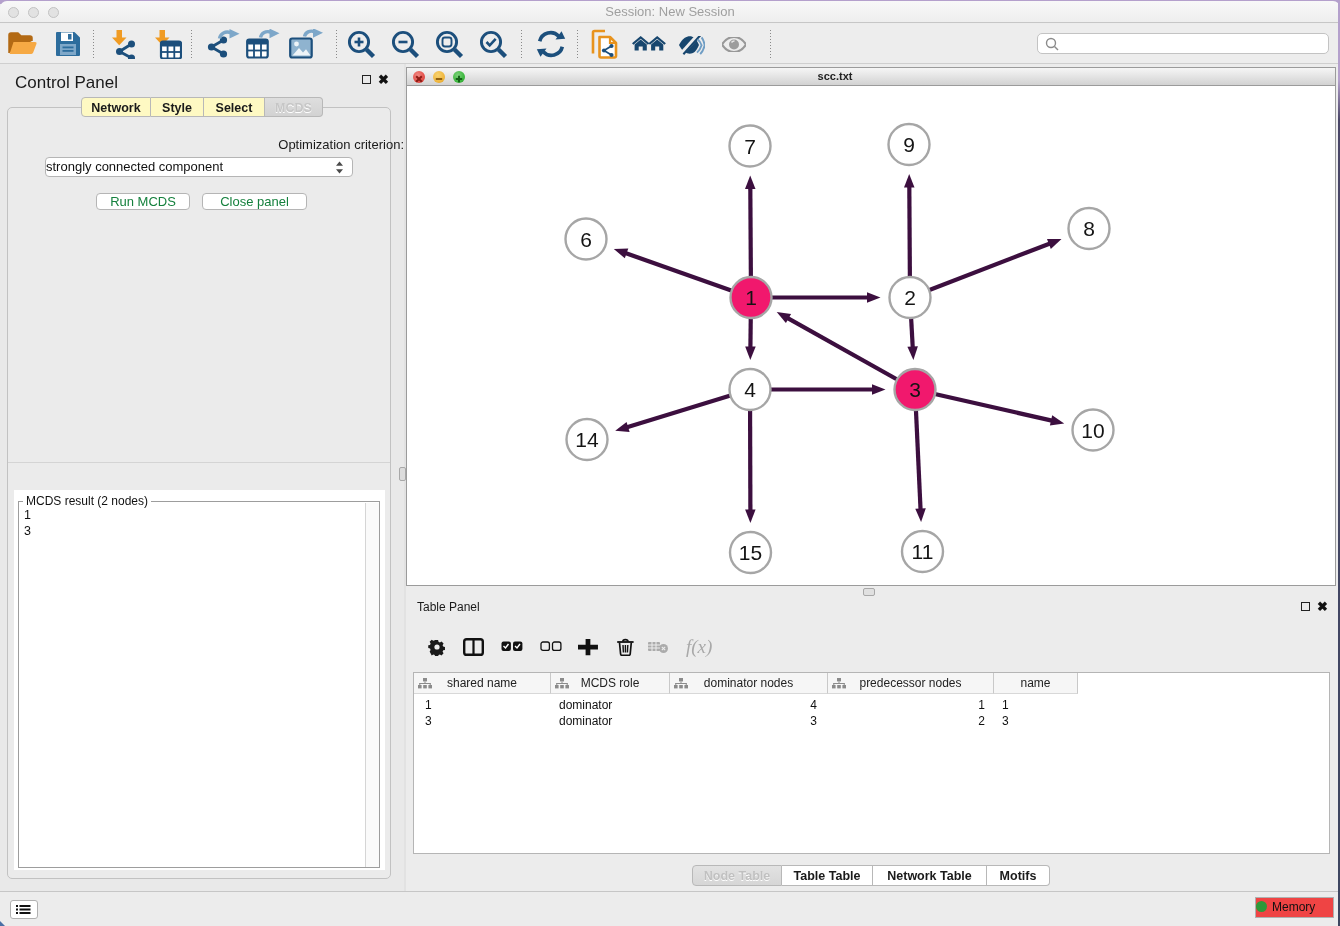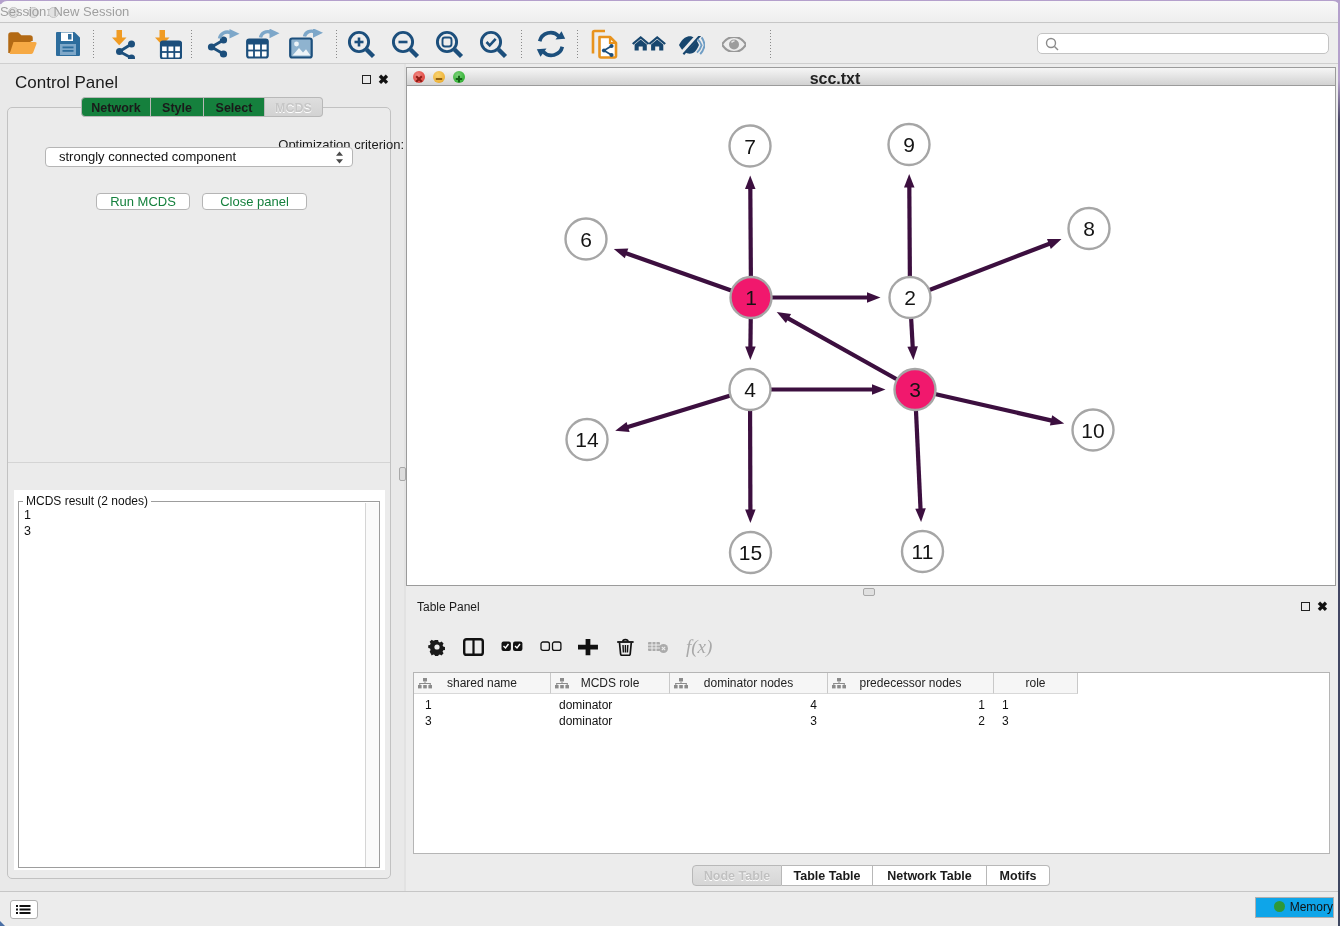--- a/index.html
+++ b/index.html
@@ -1,58 +1,58 @@
 <!DOCTYPE html>
 <html><head><meta charset="utf-8"><style>
 *{margin:0;padding:0;box-sizing:border-box}
 html,body{width:1340px;height:926px;overflow:hidden}
 body{font-family:"Liberation Sans",sans-serif;background:#ececec;position:relative}
 .abs{position:absolute}
 
 #deskstrip{left:0;top:0;width:1340px;height:4px;background:#b4a0cc}
 #titlebar{left:0;top:1px;width:1340px;height:22px;background:linear-gradient(#f8f8f8,#eeeeee);border-radius:7px 7px 0 0;border-bottom:1px solid #c6c6c6}
 .tl{position:absolute;top:7px;width:11px;height:11px;border-radius:50%;background:#e2e2e2;border:1px solid #c3c3c3}
-#wtitle{left:0;top:4px;width:1340px;font-size:13px;color:#9f9f9f}
+#wtitle{left:0;top:4px;width:1340px;text-align:center;font-size:13px;color:#9f9f9f}
 #toolbar{left:0;top:24px;width:1340px;height:40px;background:#ededed;border-bottom:1px solid #cfcfcf}
 .vsep{position:absolute;top:30px;height:28px;width:1px;background-image:repeating-linear-gradient(#8a8a8a 0 1px,transparent 1px 3px)}
 #searchbox{left:1037px;top:33px;width:292px;height:21px;background:#fff;border:1px solid #c3c3c3;border-radius:5px}
 
 #leftpanel{left:0;top:64px;width:404px;height:827px;background:#e9e9e9}
 #cphead{left:15px;top:73px;font-size:17px;color:#1a1a1a}
 .flico{position:absolute;width:9px;height:9px;border:1.5px solid #222}
 .xico{position:absolute;font-size:13px;color:#111;font-weight:bold;line-height:10px}
 #tabpane{left:7px;top:107px;width:384px;height:772px;background:#ebebeb;border:1px solid #c2c2c2;border-radius:5px}
-.tab{position:absolute;top:97px;height:20px;line-height:20px;text-align:center;font-size:12.5px;font-weight:bold;color:#1a1a1a;background:#15803d;border:1px solid #b8b8b8;border-left:none}
+.tab{position:absolute;top:97px;height:20px;line-height:20px;text-align:center;font-size:12.5px;font-weight:bold;color:#1a1a1a;background:#fef9c3;border:1px solid #b8b8b8;border-left:none}
 .tabsel{background:linear-gradient(#dedede,#d2d2d2);color:#c6c6c6;text-shadow:0 1px 0 #fff}
 #optlbl{left:0;top:137px;width:404px;text-align:right;font-size:13px;color:#1a1a1a}
-#dropdown{left:45px;top:147px;width:308px;height:20px;background:#fff;border:1px solid #b5b5b5;border-radius:4px;font-size:13px;line-height:18px;padding-left:13px;color:#111}
+#dropdown{left:45px;top:157px;width:308px;height:20px;background:#fff;border:1px solid #b5b5b5;border-radius:4px;font-size:13px;line-height:18px;color:#111}
 .btn{position:absolute;height:17px;background:#fff;border:1px solid #b5b5b5;border-radius:4px;font-size:13px;line-height:15px;text-align:center;color:#15803d}
 #reswhite{left:14px;top:490px;width:371px;height:380px;background:#fff}
 #resborder{left:18px;top:501px;width:362px;height:367px;border:1px solid #9d9d9d}
 #restitle{left:23px;top:494px;background:#fff;padding:0 3px;font-size:12px;color:#111}
 #restext{left:24px;top:507px;font-size:12.5px;color:#111;line-height:16px}
 #resscroll{left:365px;top:503px;width:14px;height:364px;background:#fafafa;border-left:1px solid #d5d5d5}
 #vsplit{left:404px;top:64px;width:2px;height:827px;background:#e2e2e2}
 #vgrip{left:399px;top:467px;width:7px;height:14px;background:#dcdcdc;border:1px solid #a8a8a8;border-radius:2px}
 
 #netwin{left:406px;top:67px;width:930px;height:519px;border:1px solid #9b9b9b;background:#fff}
 #nettitle{left:406px;top:67px;width:930px;height:19px;background:linear-gradient(#f6f6f6,#d2d2d2);border:1px solid #9b9b9b;border-bottom:1px solid #9b9b9b}
 .tl2{position:absolute;top:71px;width:12px;height:12px;border-radius:50%}
-#netname{left:406px;top:69.5px;width:858px;text-align:center;font-size:16px;font-weight:bold;color:#222}
+#netname{left:406px;top:69.5px;width:858px;text-align:center;font-size:11px;font-weight:bold;color:#222}
 #hgrip{left:863px;top:588px;width:12px;height:8px;background:#e0e0e0;border:1px solid #a8a8a8;border-radius:2px}
 
 #tphead{left:417px;top:600px;font-size:12px;color:#1a1a1a}
 #tptable{left:413px;top:672px;width:917px;height:182px;background:#fff;border:1px solid #b5b5b5}
 .hcell{position:absolute;top:673px;height:21px;background:#f6f6f6;border-right:1px solid #c9c9c9;border-bottom:1px solid #d8d8d8;font-size:12px;color:#222;text-align:center;line-height:21px}
 .trow{position:absolute;font-size:12px;color:#111;height:16px;line-height:16px}
 .btab{position:absolute;top:865px;height:21px;line-height:21px;text-align:center;font-size:12.5px;font-weight:bold;color:#1a1a1a;background:#fff;border:1px solid #b8b8b8;border-left:none}
 
 #statusbar{left:0;top:891px;width:1340px;height:35px;background:#ececec;border-top:1px solid #c6c6c6}
 #listbtn{left:10px;top:900px;width:28px;height:19px;background:#fff;border:1px solid #b0b0b0;border-radius:3px}
-#membtn{left:1255px;top:897px;width:79px;height:21px;background:#0ea5e9;border:1px solid #b0b0b0;font-size:12px;color:#111;line-height:19px;text-align:right}
+#membtn{left:1255px;top:897px;width:79px;height:21px;background:#ef4444;border:1px solid #b0b0b0;font-size:12px;color:#111;line-height:19px;text-align:left}
 #redge{left:1338px;top:0;width:2px;height:926px;background:linear-gradient(#b4a0cc 0 80px,#4a4668 120px,#3d4660)}
 </style></head>
 <body>
 <div class="abs" id="deskstrip"></div>
 <div class="abs" id="titlebar"></div>
 <div class="tl" style="left:8px"></div>
 <div class="tl" style="left:28px"></div>
 <div class="tl" style="left:48px"></div>
 <div class="abs" id="wtitle">Session: New Session</div>
 <div class="abs" id="toolbar"></div>
@@ -350,21 +350,21 @@
       </g>
     </svg>
 <div class="abs" style="left:686px;top:636px;font-family:'Liberation Serif',serif;font-style:italic;font-size:19px;color:#a9a9a9">f(x)</div>
 </div>
 <div class="abs" id="tptable"></div>
 <div id="theader">
 <div class="hcell" style="left:414px;width:137px">shared name</div>
 <div class="hcell" style="left:551px;width:119px">MCDS role</div>
 <div class="hcell" style="left:670px;width:158px">dominator nodes</div>
 <div class="hcell" style="left:828px;width:166px">predecessor nodes</div>
-<div class="hcell" style="left:994px;width:84px">role</div>
+<div class="hcell" style="left:994px;width:84px">name</div>
 </div>
 <svg class="abs" style="left:414px;top:673px" width="664" height="21">
 <g fill="#8b8b8b">
 <g id="hico">
         <rect x="9" y="5" width="4" height="3.4"></rect>
         <rect x="4" y="12" width="3.6" height="3.4"></rect>
         <rect x="9.2" y="12" width="3.6" height="3.4"></rect>
         <rect x="14.4" y="12" width="3.6" height="3.4"></rect>
         <rect x="10.5" y="8.4" width="1" height="2.4"></rect>
         <rect x="5.3" y="10" width="11.4" height="1"></rect>

